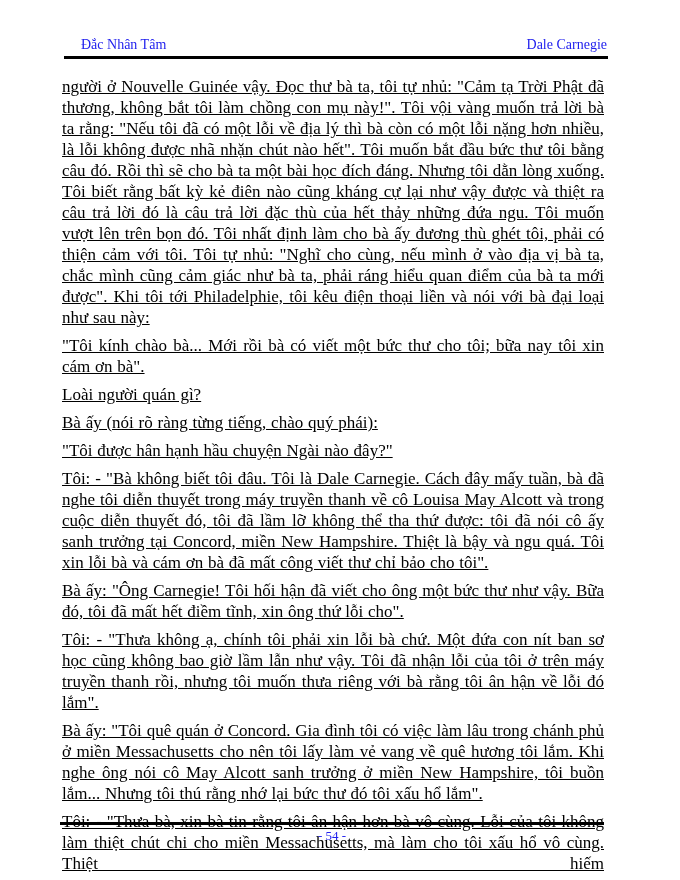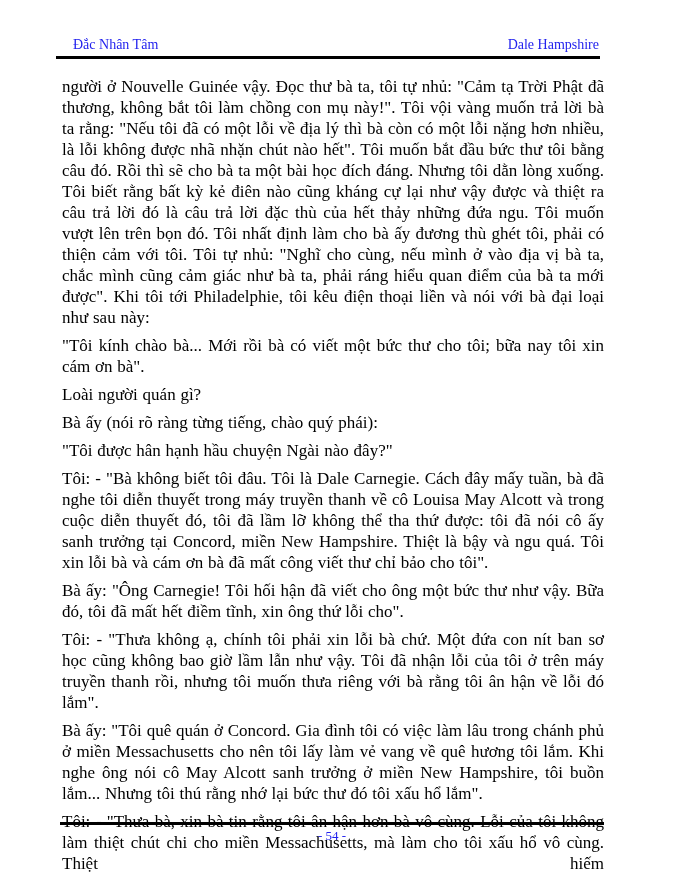--- a/index.html
+++ b/index.html
@@ -12,21 +12,21 @@
     font-family: "Liberation Serif", "DejaVu Serif", serif;
   }
   .page {
     position: relative;
     width: 680px; height: 880px;
     background: #ffffff;
     overflow: hidden;
   }
   .header {
     position: absolute;
-    left: 56px; top: 37px;
+    left: 64px; top: 37px;
     width: 544px;
   }
   .header-row {
     display: flex;
     justify-content: space-between;
     align-items: flex-end;
     font-size: 14px;
     line-height: 16px;
     color: var(--blue);
     padding: 0 1px 3px 17px;
@@ -39,20 +39,21 @@
     position: absolute;
     left: 62px; top: 76px;
     width: 558px;
   }
   .para {
     margin: 0 16px 7px 0;
     font-size: 17px;
     line-height: 21px;
     text-align: justify;
     word-spacing: 0.5px;
+    text-decoration: underline;
   }
   .para:last-child {
     text-align-last: justify; 
   }
   .footer {
     position: absolute;
     left: 60px; top: 822px;
     width: 544px;
   }
   .footer-text {
@@ -64,21 +65,21 @@
   }
 </style>
 </head>
 <body>
 
 <div class="page">
 
   <div class="header">
     <div class="header-row">
       <span>Đắc Nhân Tâm</span>
-      <span>Dale Hampshire</span>
+      <span>Dale Carnegie</span>
     </div>
     <div class="rule"></div>
   </div>
 
   <div class="content">
       <p class="para">người ở Nouvelle Guinée vậy. Đọc thư bà ta, tôi tự nhủ: "Cảm tạ Trời Phật đã thương, không bắt tôi làm chồng con mụ này!". Tôi vội vàng muốn trả lời bà ta rằng: "Nếu tôi đã có một lỗi về địa lý thì bà còn có một lỗi nặng hơn nhiều, là lỗi không được nhã nhặn chút nào hết". Tôi muốn bắt đầu bức thư tôi bằng câu đó. Rồi thì sẽ cho bà ta một bài học đích đáng. Nhưng tôi dằn lòng xuống. Tôi biết rằng bất kỳ kẻ điên nào cũng kháng cự lại như vậy được và thiệt ra câu trả lời đó là câu trả lời đặc thù của hết thảy những đứa ngu. Tôi muốn vượt lên trên bọn đó. Tôi nhất định làm cho bà ấy đương thù ghét tôi, phải có thiện cảm với tôi. Tôi tự nhủ: "Nghĩ cho cùng, nếu mình ở vào địa vị bà ta, chắc mình cũng cảm giác như bà ta, phải ráng hiểu quan điểm của bà ta mới được". Khi tôi tới Philadelphie, tôi kêu điện thoại liền và nói với bà đại loại như sau này:</p>
       <p class="para">"Tôi kính chào bà... Mới rồi bà có viết một bức thư cho tôi; bữa nay tôi xin cám ơn bà".</p>
       <p class="para">Loài người quán gì?</p>
       <p class="para">Bà ấy (nói rõ ràng từng tiếng, chào quý phái):</p>
       <p class="para">"Tôi được hân hạnh hầu chuyện Ngài nào đây?"</p>

